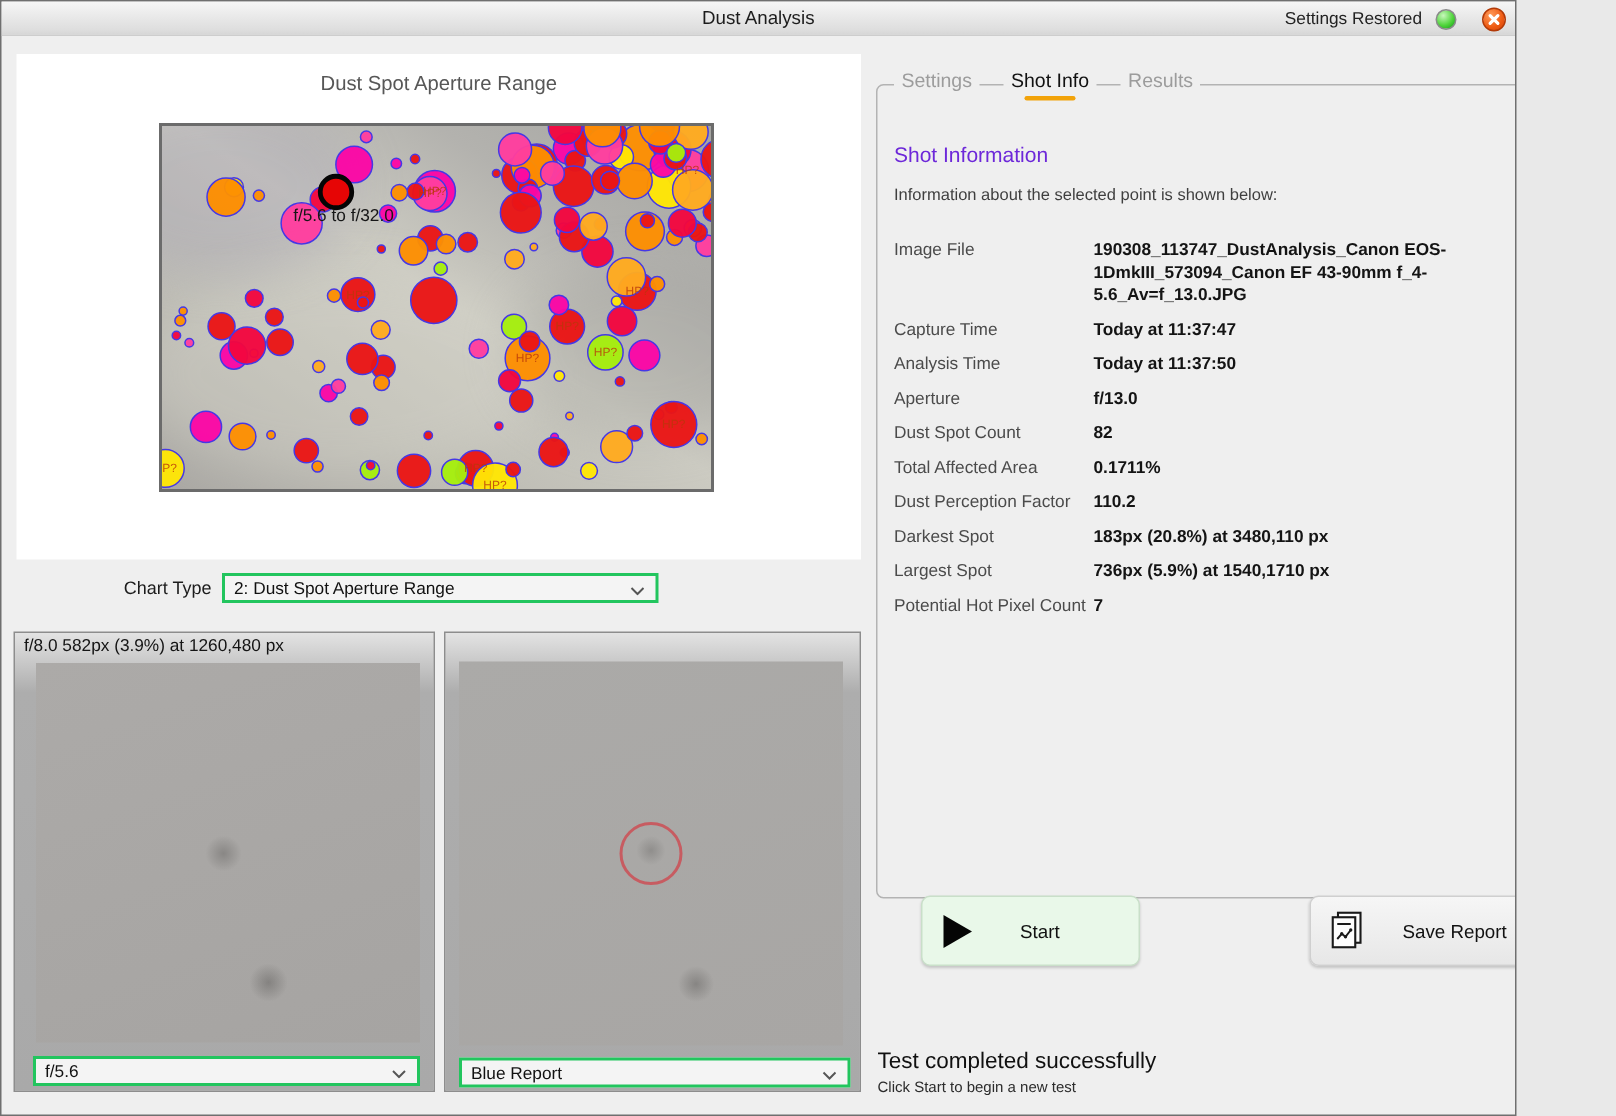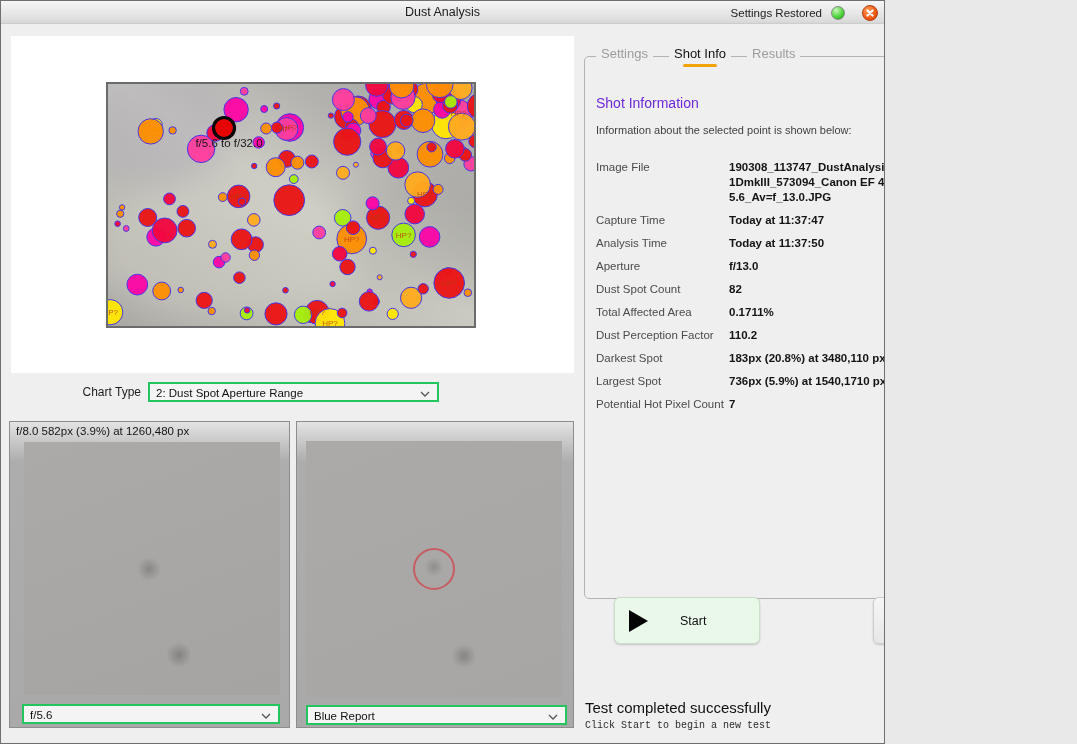--- a/index.html
+++ b/index.html
@@ -1,18 +1,18 @@
 <!DOCTYPE html>
 <html><head>
 <meta charset="utf-8">
 <style>
   html,body{margin:0;padding:0;background:#e9e9e9;}
   *{box-sizing:border-box;}
   .window{
-    position:relative;width:885px;height:744px;
+    position:relative;width:1011px;height:744px;
     background:#efefef;border:1px solid #6f6f6f;overflow:hidden;
     font-family:"Liberation Sans", sans-serif;color:#1a1a1a;
   }
   
   .titlebar{
     position:absolute;left:0;top:0;width:100%;height:23px;
     background:linear-gradient(#f6f6f6,#dedede 85%,#d6d6d6);
     border-bottom:1px solid #cdcdcd;
   }
   .titlebar .title{
@@ -117,41 +117,42 @@
   .play-tri{
     width:0;height:0;margin-left:14px;
     border-left:19px solid #050505;border-top:11px solid transparent;border-bottom:11px solid transparent;
   }
   .btn-start .btn-label{margin-left:32px;}
   .btn-save{left:872px;background:linear-gradient(#f6f6f6,#e7e7e7);border:1px solid #cfcfcf;}
   .btn-save .icon{margin-left:10px;}
   .btn-save .btn-label{margin-left:24px;}
   
   .status-title{position:absolute;left:584px;top:698px;font-size:15px;color:#101010;}
-  .status-sub{position:absolute;left:584px;top:719px;font-size:10px;color:#2c2c2c;font-family:Liberation Mono, monospace;}
+  .status-sub{position:absolute;left:584px;top:719px;font-size:10px;color:#2c2c2c;}
 </style>
 </head>
 <body>
 
 <div class="window">
 
   <div class="titlebar">
     <div class="title">Dust Analysis</div>
     <div class="tb-right">
       <span class="tb-status">Settings Restored</span>
       <span class="led"></span>
       <span class="closebtn">
         <svg width="12" height="12" viewBox="0 0 12 12">
             <path d="M3.4 3.4 L8.6 8.6 M8.6 3.4 L3.4 8.6" stroke="#ffffff" stroke-width="2.1" stroke-linecap="round"></path>
           </svg>
       </span>
     </div>
   </div>
 
   <div class="chart-panel">
+    <div class="chart-title">Dust Spot Aperture Range</div>
     <div class="dust-map-frame">
       <svg id="spots-svg" width="366" height="242" viewBox="0 0 366 242">
         <defs>
           <linearGradient id="bgg" x1="0" y1="1" x2="1" y2="0">
             <stop offset="0" stop-color="#a9a7a3"></stop>
             <stop offset="0.28" stop-color="#bdbcb4"></stop>
             <stop offset="0.52" stop-color="#cccbc2"></stop>
             <stop offset="0.75" stop-color="#b3b2ae"></stop>
             <stop offset="1" stop-color="#a5a5a1"></stop>
           </linearGradient>

